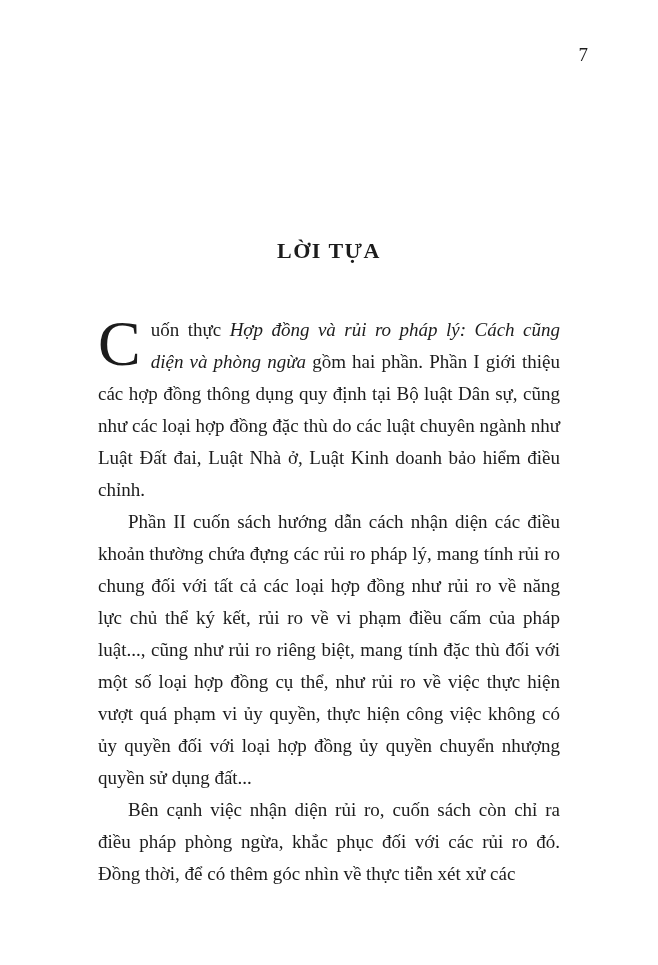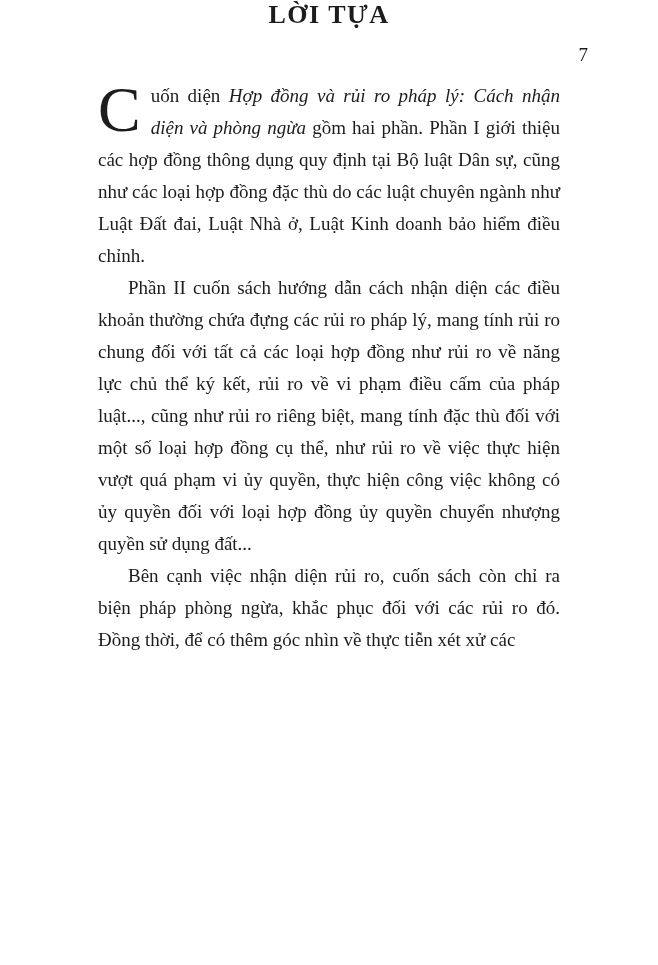--- a/index.html
+++ b/index.html
@@ -12,22 +12,23 @@
     color: #1c1c1c;
     overflow: hidden;
   }
   .page-number {
     position: absolute;
     top: 44px;
     right: 70px;
     font-size: 19px;
   }
   .title {
+    margin-top: 238px;
     text-align: center;
-    font-size: 26px;
+    font-size: 22px;
     font-weight: bold;
     letter-spacing: 1.5px;
   }
   .body-text {
     margin: 50px 98px 0 98px;
   }
   .para {
     font-size: 19px;
     line-height: 32px;
     text-align: justify;
@@ -51,20 +52,20 @@
 <body>
 
 <div class="page">
 
   <div class="page-number">7</div>
 
   <h1 class="title">LỜI TỰA</h1>
 
   <div class="body-text">
 
-    <p class="para first"><span class="dropcap">C</span><span>uốn diện </span><em class="book-title-italic">Hợp đồng và rủi ro pháp lý: Cách nhận diện và phòng ngừa</em><span> gồm hai phần. Phần I giới thiệu các hợp đồng thông dụng quy định tại Bộ luật Dân sự, cũng như các loại hợp đồng đặc thù do các luật chuyên ngành như Luật Đất đai, Luật Nhà ở, Luật Kinh doanh bảo hiểm điều chỉnh.</span></p>
+    <p class="para first"><span class="dropcap">C</span><span>uốn thực </span><em class="book-title-italic">Hợp đồng và rủi ro pháp lý: Cách cũng diện và phòng ngừa</em><span> gồm hai phần. Phần I giới thiệu các hợp đồng thông dụng quy định tại Bộ luật Dân sự, cũng như các loại hợp đồng đặc thù do các luật chuyên ngành như Luật Đất đai, Luật Nhà ở, Luật Kinh doanh bảo hiểm điều chỉnh.</span></p>
 
     <p class="para indent">Phần II cuốn sách hướng dẫn cách nhận diện các điều khoản thường chứa đựng các rủi ro pháp lý, mang tính rủi ro chung đối với tất cả các loại hợp đồng như rủi ro về năng lực chủ thể ký kết, rủi ro về vi phạm điều cấm của pháp luật..., cũng như rủi ro riêng biệt, mang tính đặc thù đối với một số loại hợp đồng cụ thể, như rủi ro về việc thực hiện vượt quá phạm vi ủy quyền, thực hiện công việc không có ủy quyền đối với loại hợp đồng ủy quyền chuyển nhượng quyền sử dụng đất...</p>
 
-    <p class="para indent">Bên cạnh việc nhận diện rủi ro, cuốn sách còn chỉ ra biện pháp phòng ngừa, khắc phục đối với các rủi ro đó. Đồng thời, để có thêm góc nhìn về thực tiễn xét xử các</p>
+    <p class="para indent">Bên cạnh việc nhận diện rủi ro, cuốn sách còn chỉ ra điều pháp phòng ngừa, khắc phục đối với các rủi ro đó. Đồng thời, để có thêm góc nhìn về thực tiễn xét xử các</p>
 
   </div>
 </div>
 
 </body></html>

